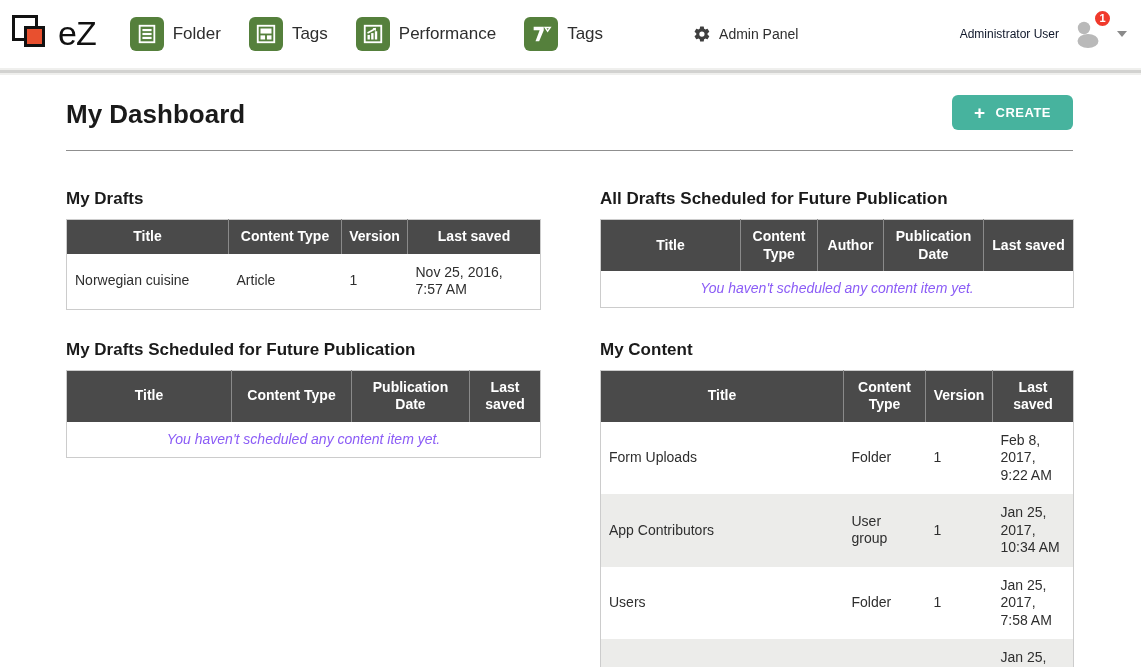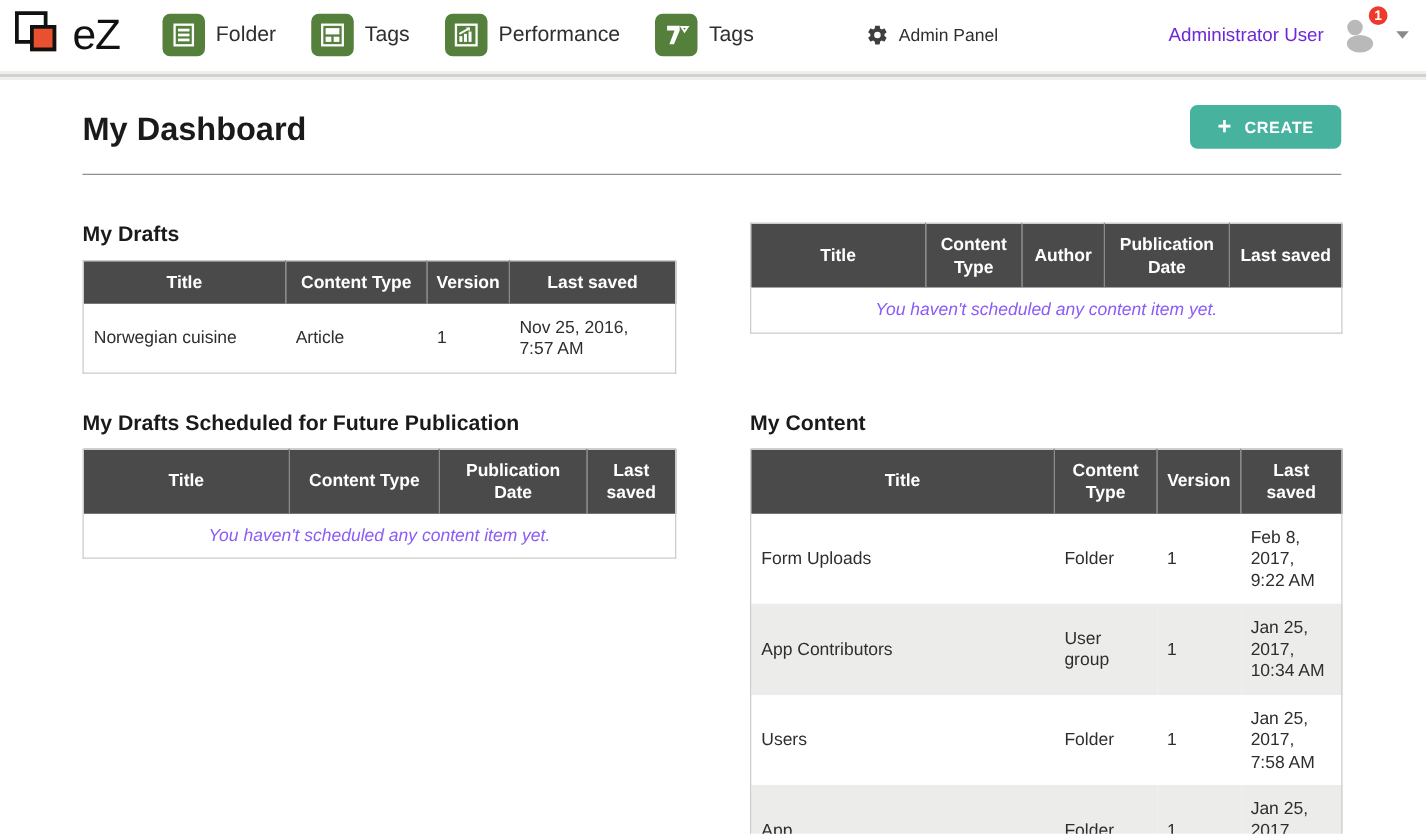--- a/index.html
+++ b/index.html
@@ -1,37 +1,37 @@
 <!DOCTYPE html>
 <html><head>
 <meta charset="utf-8">
 <style>
   * { margin:0; padding:0; box-sizing:border-box; }
   html,body { width:1141px; height:667px; overflow:hidden; background:#fff;
     font-family:"Liberation Sans","DejaVu Sans",sans-serif; color:#333; }
 
   
-  .topbar { height:56px; display:flex; align-items:center; padding:0 14px 0 10px; background:#fff; }
+  .topbar { height:67px; display:flex; align-items:center; padding:0 14px 0 10px; background:#fff; }
   .logo { display:flex; align-items:center; margin-right:34px; cursor:pointer; }
   .logo-mark { width:44px; height:42px; position:relative; margin-right:4px; }
   .logo-sq-black { position:absolute; left:2px; top:2px; width:26px; height:26px; border:3px solid #111; background:#fff; }
   .logo-sq-orange { position:absolute; left:14px; top:13px; width:21px; height:21px; border:3px solid #111; background:#e8502f; }
   .logo-text { font-size:34px; font-weight:400; color:#111; letter-spacing:-1px; }
 
   .mainnav { display:flex; align-items:center; gap:28px; }
   .nav-item { display:flex; align-items:center; gap:9px; cursor:pointer; }
   .nav-icon { width:34px; height:34px; border-radius:6px; background:#55803C; display:flex; align-items:center; justify-content:center; }
   .nav-label { font-size:17px; color:#2e2e2e; }
 
   .admin-panel { display:flex; align-items:center; gap:8px; margin-left:90px; cursor:pointer; }
   .admin-panel .gear { width:18px; height:18px; fill:#3f3f3f; }
   .admin-label { font-size:14px; color:#2e2e2e; }
 
   .user-area { margin-left:auto; display:flex; align-items:center; gap:10px; cursor:pointer; }
-  .user-name { font-size:15px; color:#6d28d9; }
+  .user-name { font-size:12px; color:#0f172a; }
   .avatar-wrap { position:relative; width:36px; height:32px; }
   .badge { position:absolute; top:-9px; right:-7px; min-width:19px; height:19px; border-radius:50%;
     background:#f0392b; border:2px solid #fff; color:#fff; font-size:11px; font-weight:bold;
     display:flex; align-items:center; justify-content:center; }
   .caret { width:0; height:0; border-left:5px solid transparent; border-right:5px solid transparent;
     border-top:6px solid #8a8a8a; margin-left:2px; }
 
   .topbar-divider { height:10px;
     background:linear-gradient(#ffffff 0 1px,#efefed 1px 3px,#d2d2d0 3px 6px,#efefed 6px 8px,#ffffff 8px); }
 
@@ -184,20 +184,21 @@
             <td>Norwegian cuisine</td>
             <td>Article</td>
             <td>1</td>
             <td>Nov 25, 2016, 7:57 AM</td>
           </tr>
         </tbody>
       </table>
     </section>
 
     <section>
+      <h2 class="section-title">All Drafts Scheduled for Future Publication</h2>
       <table class="t-alldrafts">
         <colgroup>
             <col>
             <col>
             <col>
             <col>
             <col>
           </colgroup>
         <thead>
             <tr>

